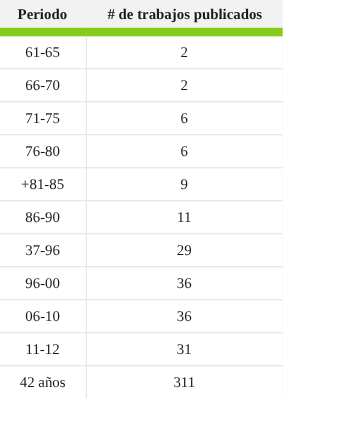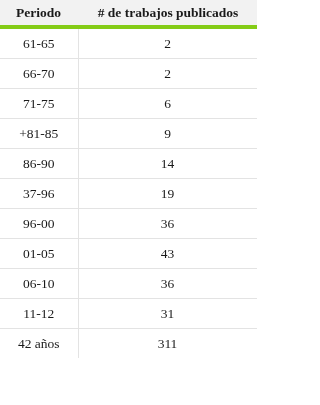--- a/index.html
+++ b/index.html
@@ -43,21 +43,21 @@
   thead th {
     position: relative;
     z-index: 1;
     height: 25px;
     padding: 0 2px;
     font-weight: bold;
     font-size: 13.5px;
     line-height: 25px;
     text-align: center;
     background: transparent;
-    border-bottom: 4px solid #84cc16;
+    border-bottom: 8px solid #84cc16;
     white-space: nowrap;
   }
 
   thead th.col-period {
     width: 73px;
     border-right: 2px solid #ffffff;
   }
 
   thead th.col-count {
     width: 174px;
@@ -109,38 +109,38 @@
       </tr>
       <tr>
         <td class="col-period">66-70</td>
         <td class="col-count">2</td>
       </tr>
       <tr>
         <td class="col-period">71-75</td>
         <td class="col-count">6</td>
       </tr>
       <tr>
+        <td class="col-period">76-80</td>
+        <td class="col-count">6</td>
+      </tr>
+      <tr>
         <td class="col-period">+81-85</td>
         <td class="col-count">9</td>
       </tr>
       <tr>
         <td class="col-period">86-90</td>
-        <td class="col-count">14</td>
+        <td class="col-count">11</td>
       </tr>
       <tr>
         <td class="col-period">37-96</td>
-        <td class="col-count">19</td>
+        <td class="col-count">29</td>
       </tr>
       <tr>
         <td class="col-period">96-00</td>
         <td class="col-count">36</td>
-      </tr>
-      <tr>
-        <td class="col-period">01-05</td>
-        <td class="col-count">43</td>
       </tr>
       <tr>
         <td class="col-period">06-10</td>
         <td class="col-count">36</td>
       </tr>
       <tr>
         <td class="col-period">11-12</td>
         <td class="col-count">31</td>
       </tr>
       <tr>

